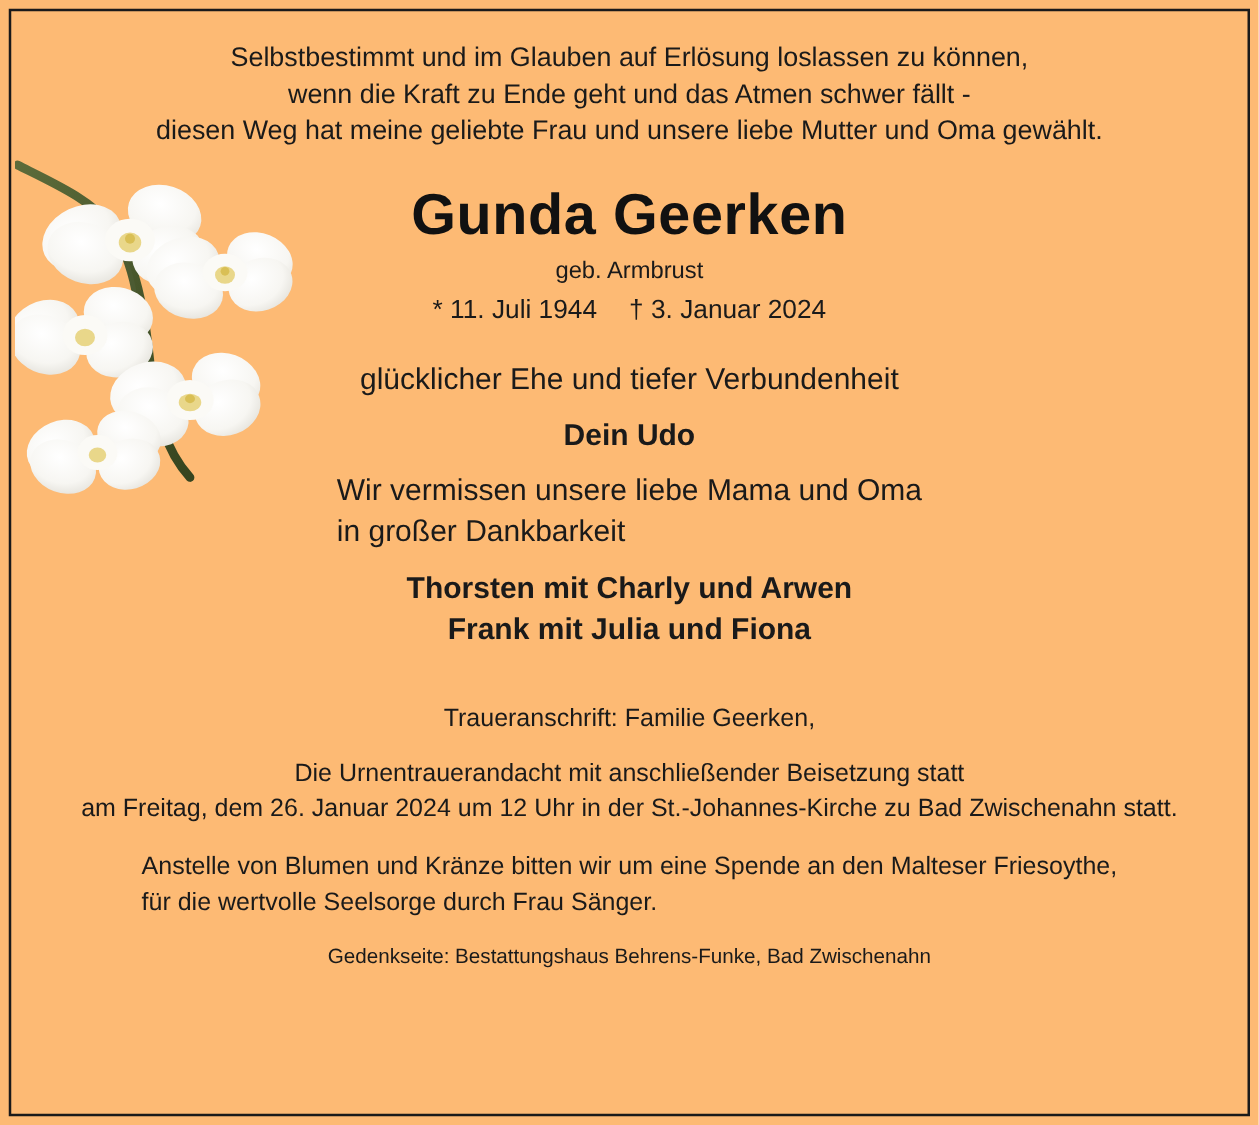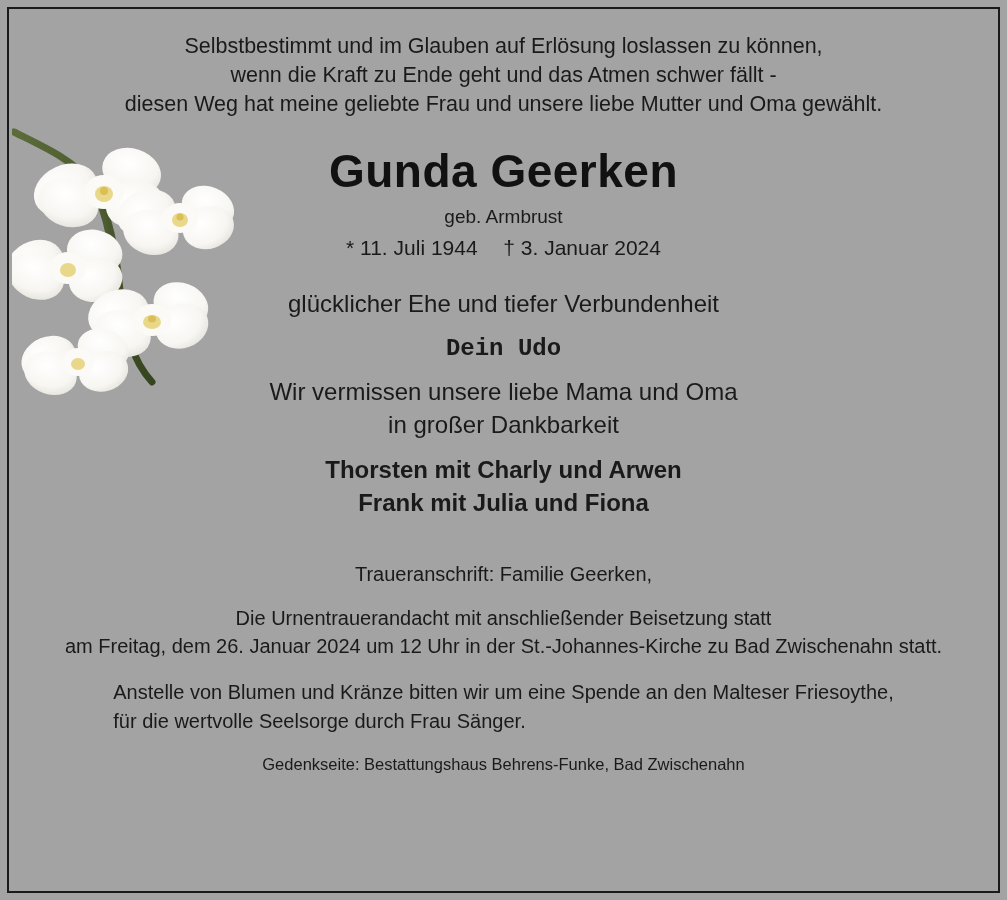--- a/index.html
+++ b/index.html
@@ -8,21 +8,21 @@
     background: #ffffff;
   }
   body {
     font-family: "Liberation Sans", sans-serif;
     color: #1a1a1a;
   }
   .page {
     position: relative;
     width: 1007px;
     height: 900px;
-    background: #a3a3a3;
+    background: #fdba74;
     box-sizing: border-box;
     overflow: hidden;
   }
   .border-frame {
     position: absolute;
     left: 7px;
     top: 7px;
     right: 7px;
     bottom: 7px;
     border: 2px solid #1a1a1a;
@@ -85,25 +85,24 @@
     margin-top: 28px;
     text-align: center;
     font-size: 24px;
     line-height: 1.36;
   }
   .dein {
     margin-top: 14px;
     text-align: left;
     font-size: 24px;
     font-weight: bold;
-    font-family: Liberation Mono, monospace;
   }
   .block-missing {
     margin-top: 14px;
-    text-align: center;
+    text-align: left;
     font-size: 24px;
     line-height: 1.36;
   }
   .family {
     margin-top: 12px;
     text-align: center;
     font-size: 24px;
     font-weight: bold;
     line-height: 1.38;
   }

